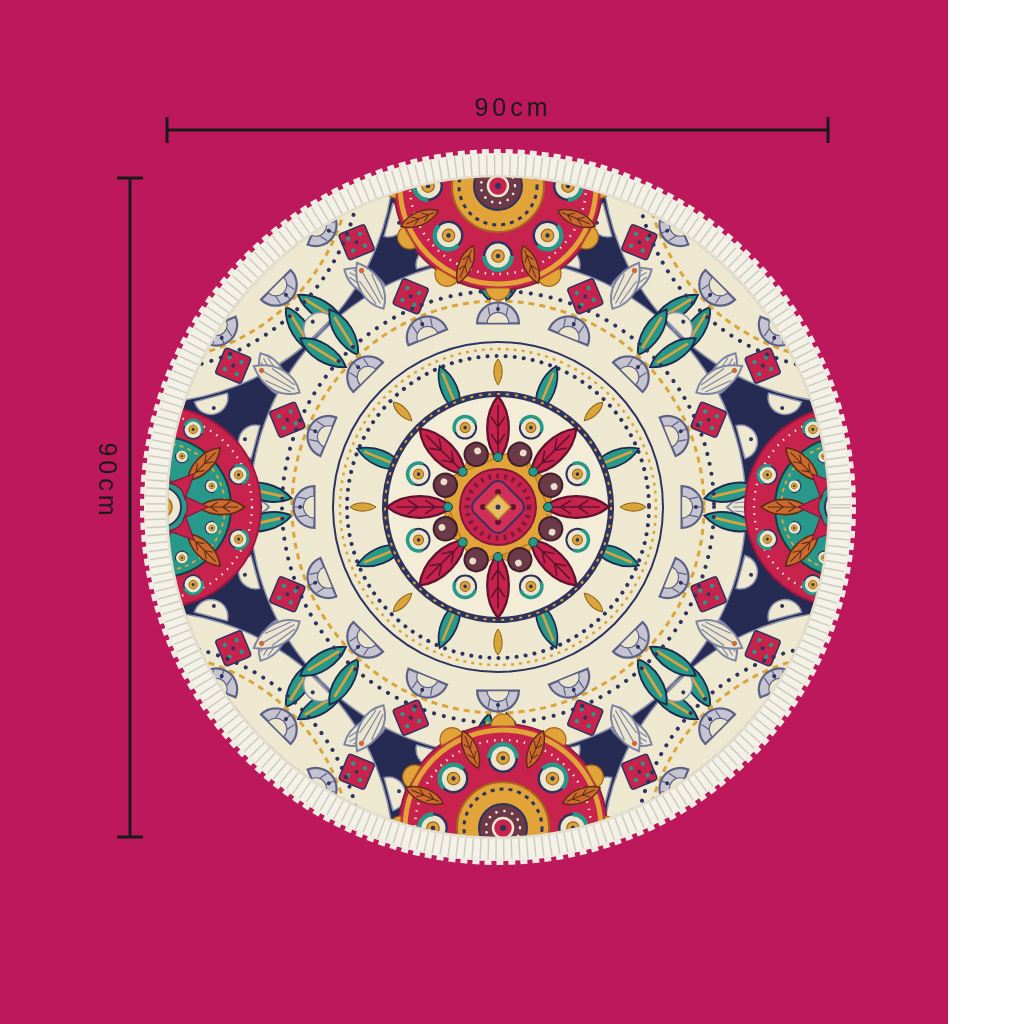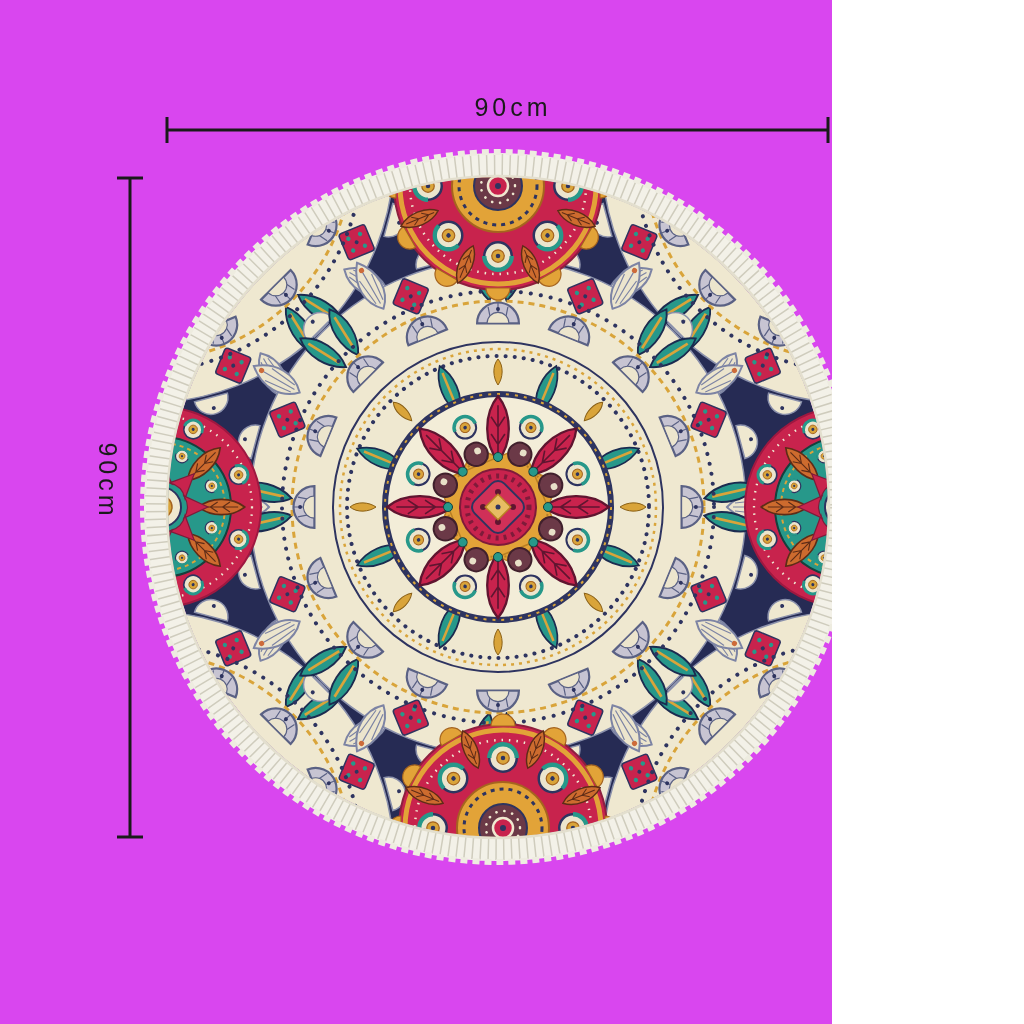--- a/index.html
+++ b/index.html
@@ -1,17 +1,17 @@
 <!DOCTYPE html>
 <html><head>
 <meta charset="utf-8">
 <style>
   html,body{margin:0;padding:0;background:#ffffff;}
   .canvas{
-    width:832px;height:1024px;background:#d946ef;position:relative;
+    width:948px;height:1024px;background:#be185d;position:relative;
     font-family:"Liberation Sans", sans-serif;overflow:hidden;
   }
   svg{display:block;}
   text{
     font-family:"Liberation Sans", sans-serif;
     fill:#1a1a1a;font-size:25px;letter-spacing:4px;
   }
 </style>
 </head>
 <body>

